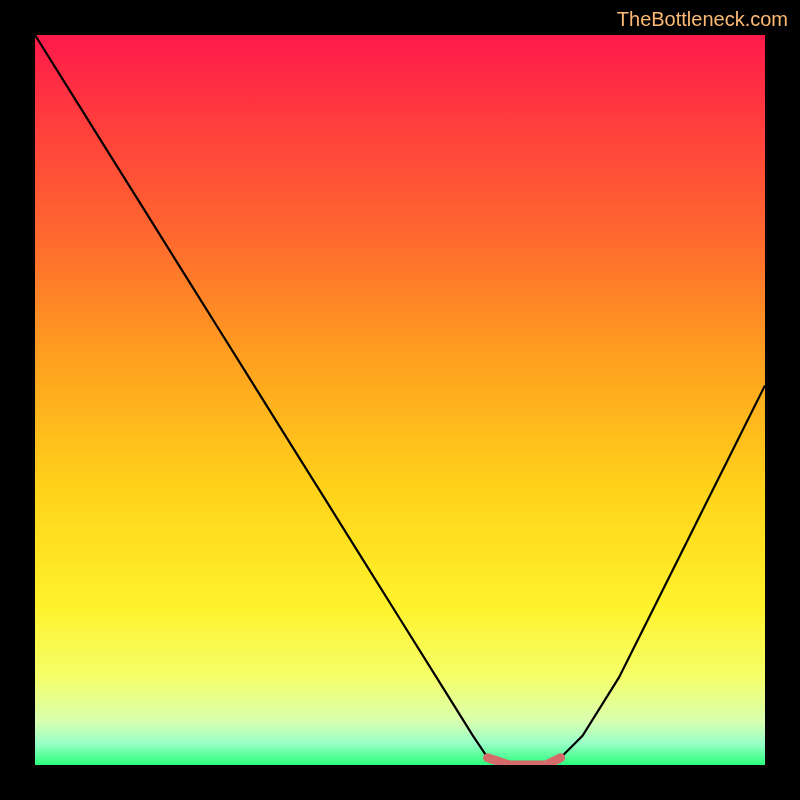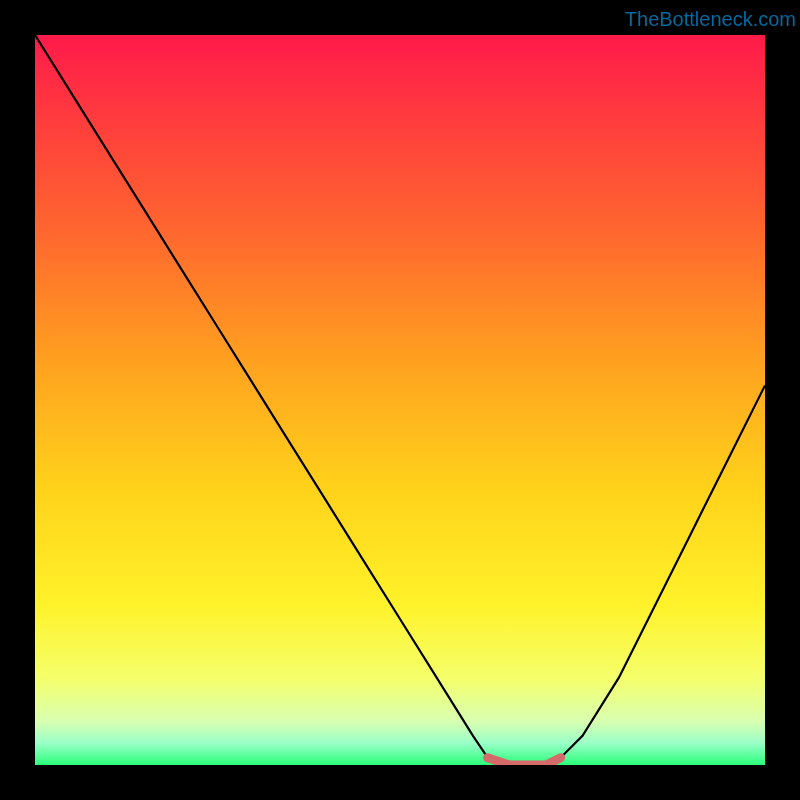--- a/index.html
+++ b/index.html
@@ -1,17 +1,17 @@
 <!DOCTYPE html>
 <html><head>
 <meta charset="utf-8">
 <style>
   * { margin: 0; padding: 0; box-sizing: border-box; }
   body { width: 800px; height: 800px; background: #000; position: relative; font-family: Arial, sans-serif; }
-  .watermark { position: absolute; top: 8px; right: 4px; color: #0369a1; font-size: 20px; z-index: 10; }
+  .watermark { position: absolute; top: 8px; right: 12px; color: #fdba74; font-size: 20px; z-index: 10; }
   .chart-area { position: absolute; left: 35px; top: 35px; width: 730px; height: 730px; }
   .gradient-bg { position: absolute; left: 0; top: 0; width: 100%; height: 100%; }
   .curve-svg { position: absolute; left: 0; top: 0; width: 100%; height: 100%; }
 </style>
 </head>
 <body>
 
 <div class="watermark">TheBottleneck.com</div>
 
 <div class="chart-area">

